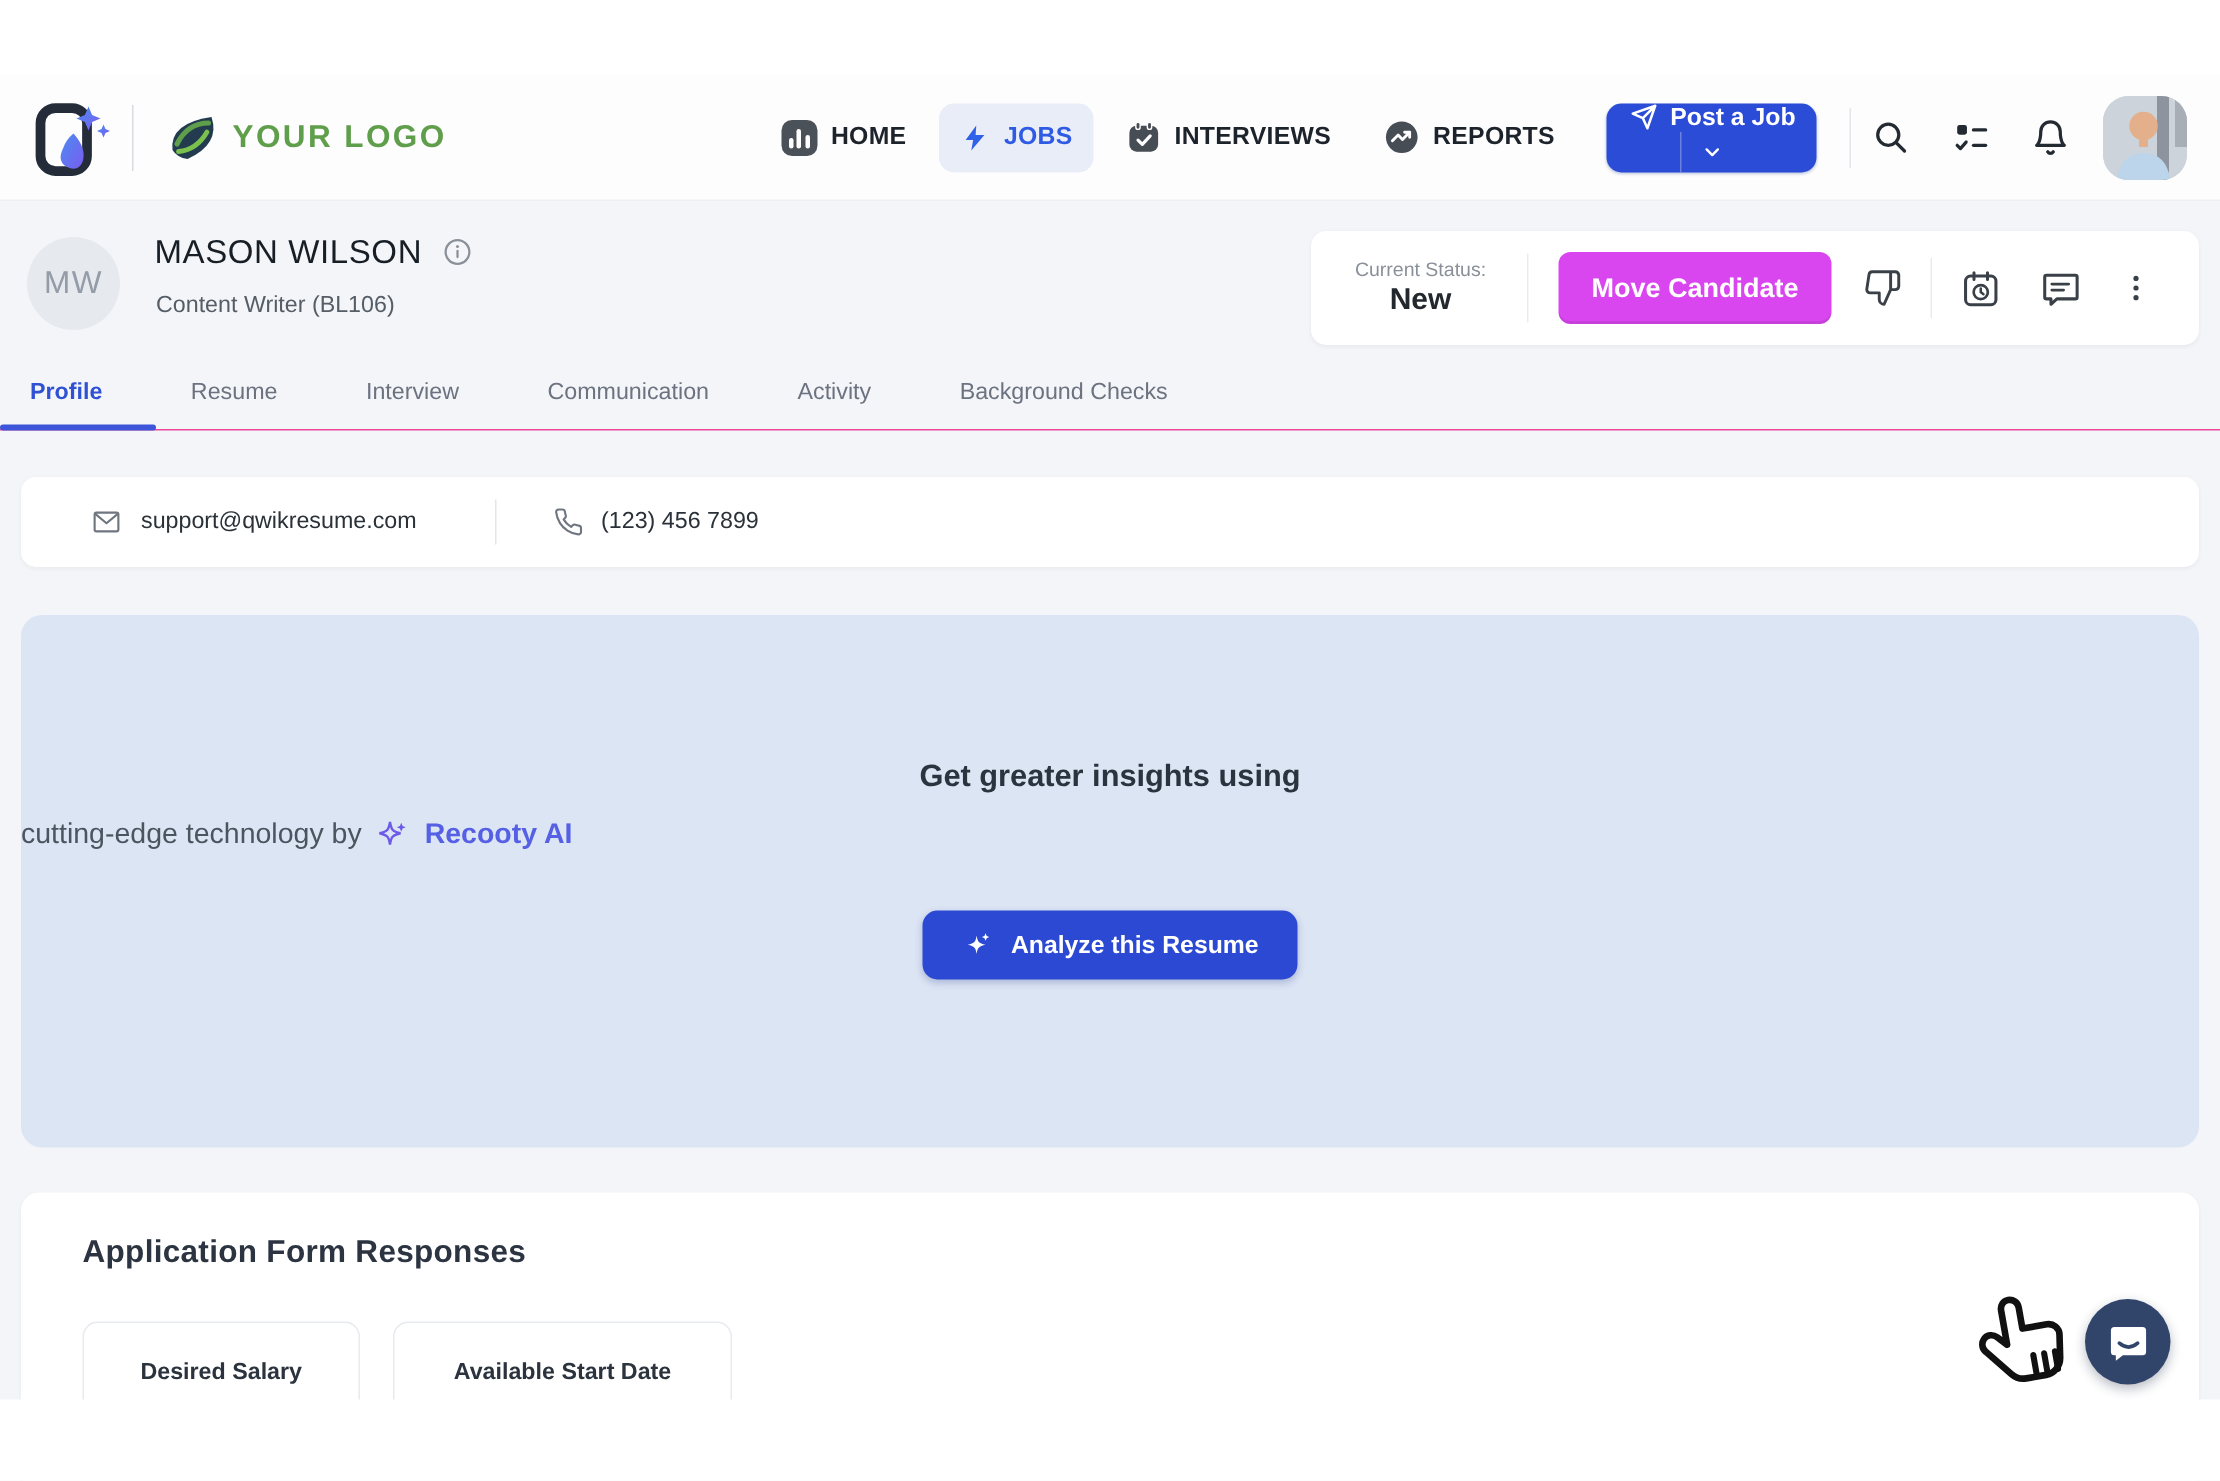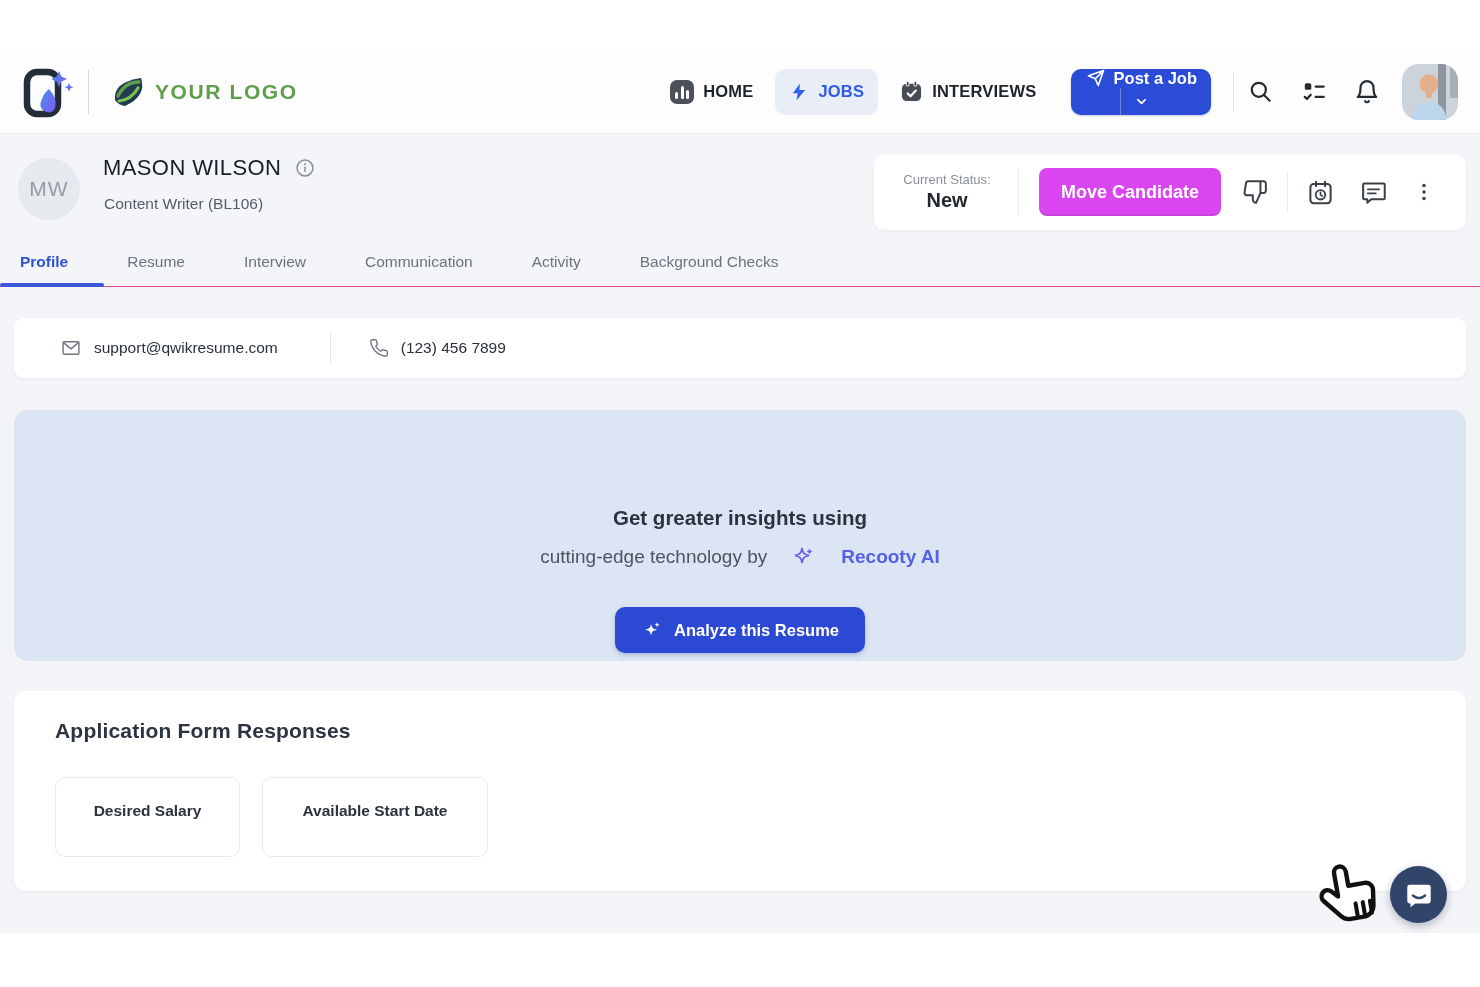--- a/index.html
+++ b/index.html
@@ -78,25 +78,25 @@
   .tab-underline { position:absolute; left:0; bottom:-1px; width:104px; height:4px; background:#3d55d8; border-radius:2px; }
   
   .contact-card {
     margin:31px 14px 0; height:60px; background:#fff; border-radius:10px;
     box-shadow:0 1px 3px rgba(30,40,60,.05); display:flex; align-items:center; padding-left:46px;
   }
   .contact-item { display:flex; align-items:center; gap:12px; font-size:15.5px; font-weight:400; color:#2a3138; }
   .contact-divider { width:1px; height:30px; background:#e3e6ea; margin:0 38px 0 52px; }
   
   .ai-panel {
-    margin:32px 14px 0; height:251px; border-radius:14px; background:#dce5f4;
+    margin:32px 14px 0; height:355px; border-radius:14px; background:#dce5f4;
     text-align:center; padding-top:96px;
   }
   .ai-line1 { font-size:20.5px; font-weight:800; color:#2b333e; }
-  .ai-line2 { margin-top:15px; display:flex; align-items:center; justify-content:center; gap:25px; }
+  .ai-line2 { margin-top:15px; display:flex; align-items:center; gap:9px; }
   .ai-line2-text { font-size:19px; color:#4c555f; }
   .ai-brand { font-size:19px; font-weight:800; color:#5560e4; }
   .analyze-btn {
     margin-top:38px; display:inline-flex; align-items:center; gap:11px; height:46px;
     padding:0 26px; border:none; border-radius:10px; background:#2b49d2; color:#fff;
     font-size:16.5px; font-weight:600; font-family:inherit; cursor:pointer;
     box-shadow:0 2px 5px rgba(30,50,140,.25);
   }
   
   .form-card {
@@ -178,20 +178,30 @@
           <span>
             <svg width="23" height="23" viewBox="0 0 24 24">
               <rect x="2" y="4" width="20" height="18" rx="5" fill="#474d55"></rect>
               <rect x="6.5" y="1.5" width="3" height="5" rx="1.5" fill="#474d55" stroke="#fdfdfe" stroke-width="1"></rect>
               <rect x="14.5" y="1.5" width="3" height="5" rx="1.5" fill="#474d55" stroke="#fdfdfe" stroke-width="1"></rect>
               <path d="M8 14 l3 3 5.5-6" stroke="#fff" stroke-width="2.2" fill="none" stroke-linecap="round" stroke-linejoin="round"></path>
             </svg>
           </span>
           <span>INTERVIEWS</span>
         </div>
+        <div class="nav-item">
+          <span>
+            <svg width="23" height="23" viewBox="0 0 24 24">
+              <circle cx="12" cy="12" r="11" fill="#474d55"></circle>
+              <path d="M5.5 14.5 L9.5 10.5 L12.5 13.5 L17.5 8.5" stroke="#fff" stroke-width="2" fill="none" stroke-linecap="round" stroke-linejoin="round"></path>
+              <path d="M14 8.5 h3.5 v3.5" stroke="#fff" stroke-width="2" fill="none" stroke-linecap="round" stroke-linejoin="round"></path>
+            </svg>
+          </span>
+          <span>REPORTS</span>
+        </div>
       </div>
 
       <div class="postjob">
         <div class="postjob-main">
           <span>
             <svg width="18" height="18" viewBox="0 0 24 24">
                 <path d="M22 2 L11 13 M22 2 L15 22 L11 13 L2 9 Z" fill="none" stroke="#fff" stroke-width="2.2" stroke-linecap="round" stroke-linejoin="round"></path>
               </svg>
           </span>
           <span>Post a Job</span>

